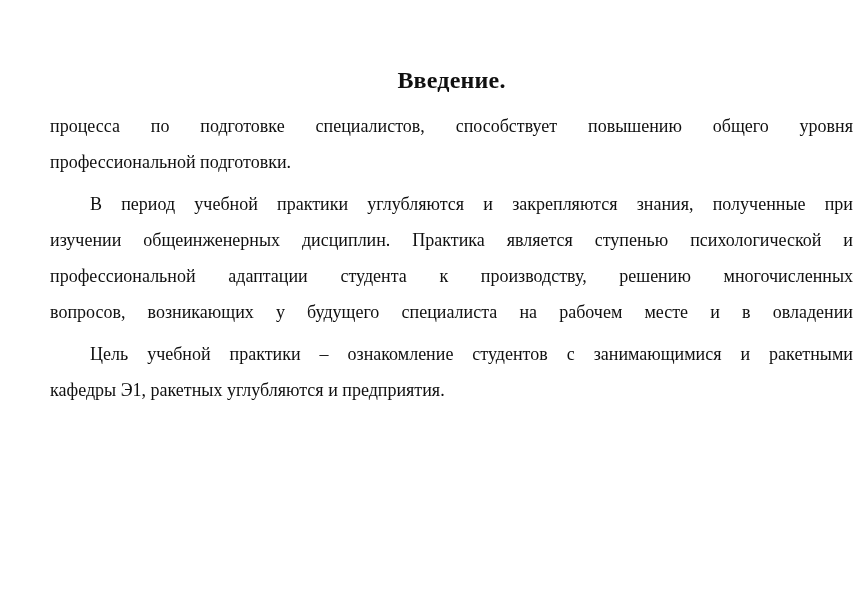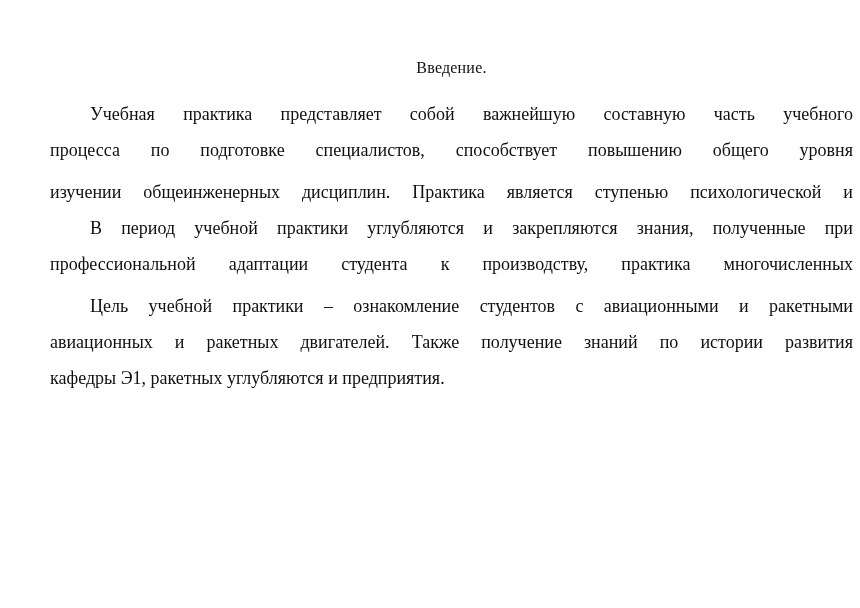--- a/index.html
+++ b/index.html
@@ -17,25 +17,25 @@
     color: #101010;
     box-sizing: border-box;
   }
   .content {
     position: absolute;
     top: 48px;
     left: 50px;
     right: 7px;
   }
   .doc-title {
-    font-size: 16px;
-    font-weight: normal;
+    font-size: 24px;
+    font-weight: bold;
     text-align: center;
     line-height: 32px;
-    margin: 4px 0 12px 0;
+    margin: 16px 0 12px 0;
     letter-spacing: 0.2px;
   }
   .paragraph {
     margin: 0 0 6px 0;
   }
   .line {
     font-size: 18px;
     line-height: 36px;
     height: 36px;
     text-align: justify;
@@ -52,30 +52,30 @@
 </style>
 </head>
 <body>
 
 <div class="page">
   <div class="content">
 
     <h1 class="doc-title">Введение.</h1>
 
     <div class="paragraph">
-      <div class="line first">Учебная практика представляет собой важнейшую составную часть учебного</div>
       <div class="line">процесса по подготовке специалистов, способствует повышению общего уровня</div>
+      <div class="line last">профессиональной подготовки.</div>
     </div>
 
     <div class="paragraph">
+      <div class="line first">В период учебной практики углубляются и закрепляются знания, полученные при</div>
       <div class="line">изучении общеинженерных дисциплин. Практика является ступенью психологической и</div>
-      <div class="line first">В период учебной практики углубляются и закрепляются знания, полученные при</div>
-      <div class="line">профессиональной адаптации студента к производству, практика многочисленных</div>
+      <div class="line">профессиональной адаптации студента к производству, решению многочисленных</div>
+      <div class="line">вопросов, возникающих у будущего специалиста на рабочем месте и в овладении</div>
     </div>
 
     <div class="paragraph">
-      <div class="line first">Цель учебной практики – ознакомление студентов с авиационными и ракетными</div>
-      <div class="line">авиационных и ракетных двигателей. Также получение знаний по истории развития</div>
+      <div class="line first">Цель учебной практики – ознакомление студентов с занимающимися и ракетными</div>
       <div class="line last">кафедры Э1, ракетных углубляются и предприятия.</div>
     </div>
 
   </div>
 </div>
 
 </body></html>

